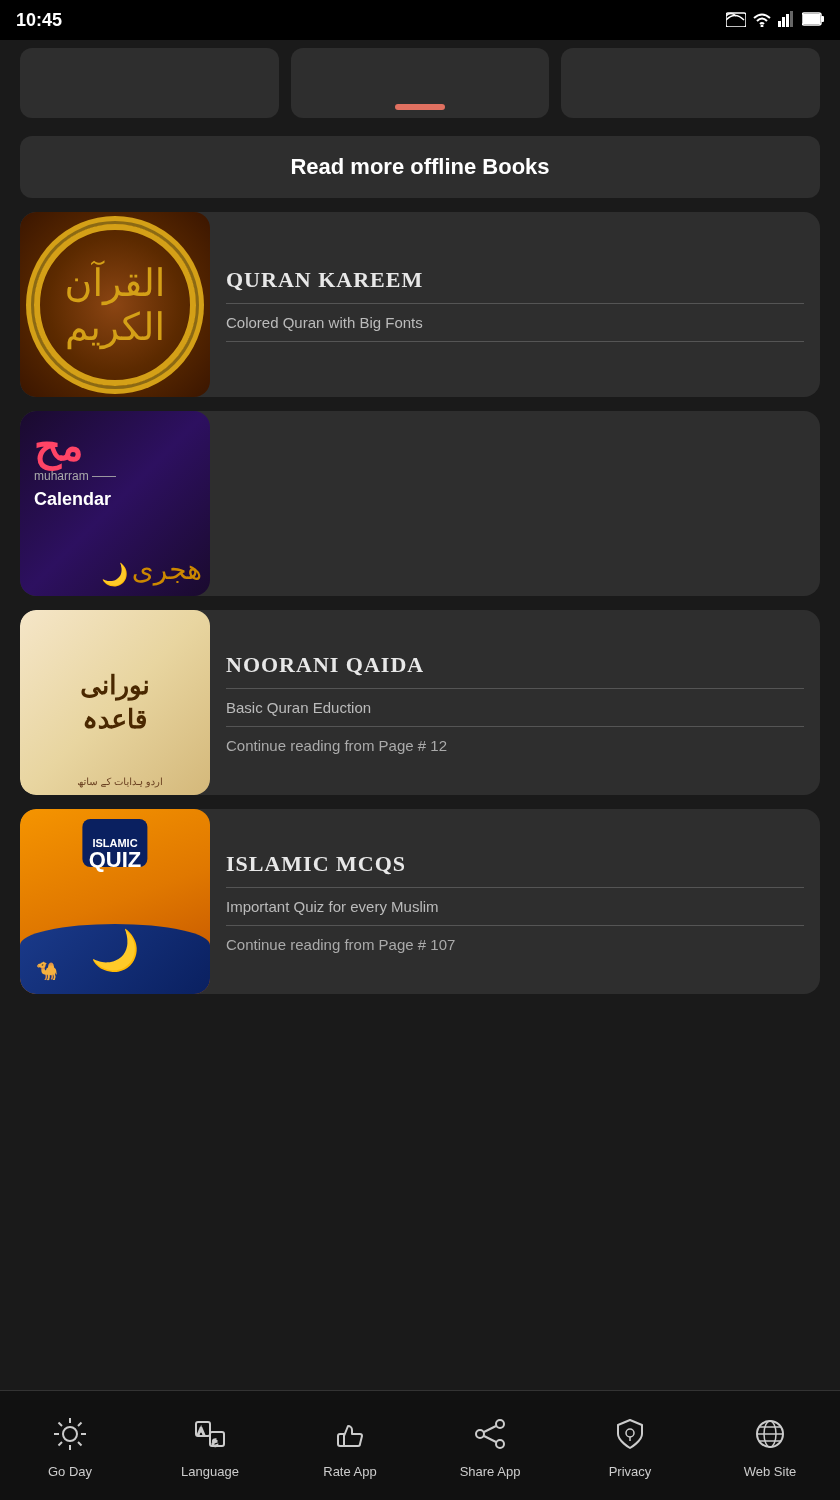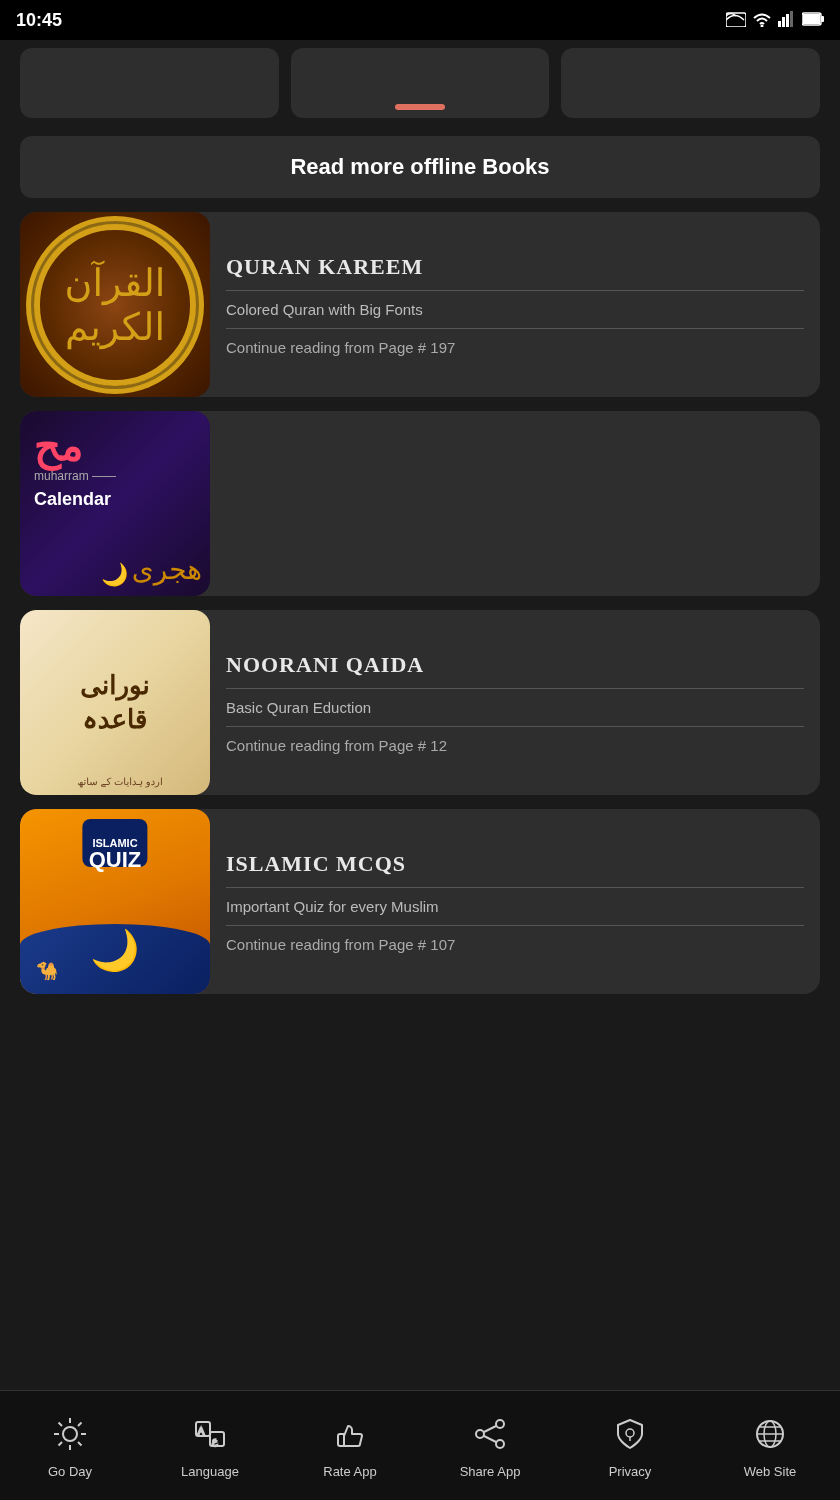--- a/index.html
+++ b/index.html
@@ -403,21 +403,20 @@
 
   <div class="book-card">
     <div class="book-cover cover-quran">
       <div class="cover-quran-text">القرآن<br>الكريم</div>
     </div>
     <div class="book-info">
       <div class="book-title">Quran Kareem</div>
       <div class="book-divider"></div>
       <div class="book-subtitle">Colored Quran with Big Fonts</div>
       <div class="book-divider2"></div>
-      <div class="book-progress">Continue reading from Page # 197</div>
     </div>
   </div>
 
   <div class="book-card">
     <div class="book-cover cover-hijri">
       <div class="cover-hijri-content">
         <div class="hijri-pj">مح</div>
         <div class="hijri-label">muharram ——</div>
         <div class="hijri-calendar-text">Calendar</div>
         <div class="hijri-arabic">هجری</div>

